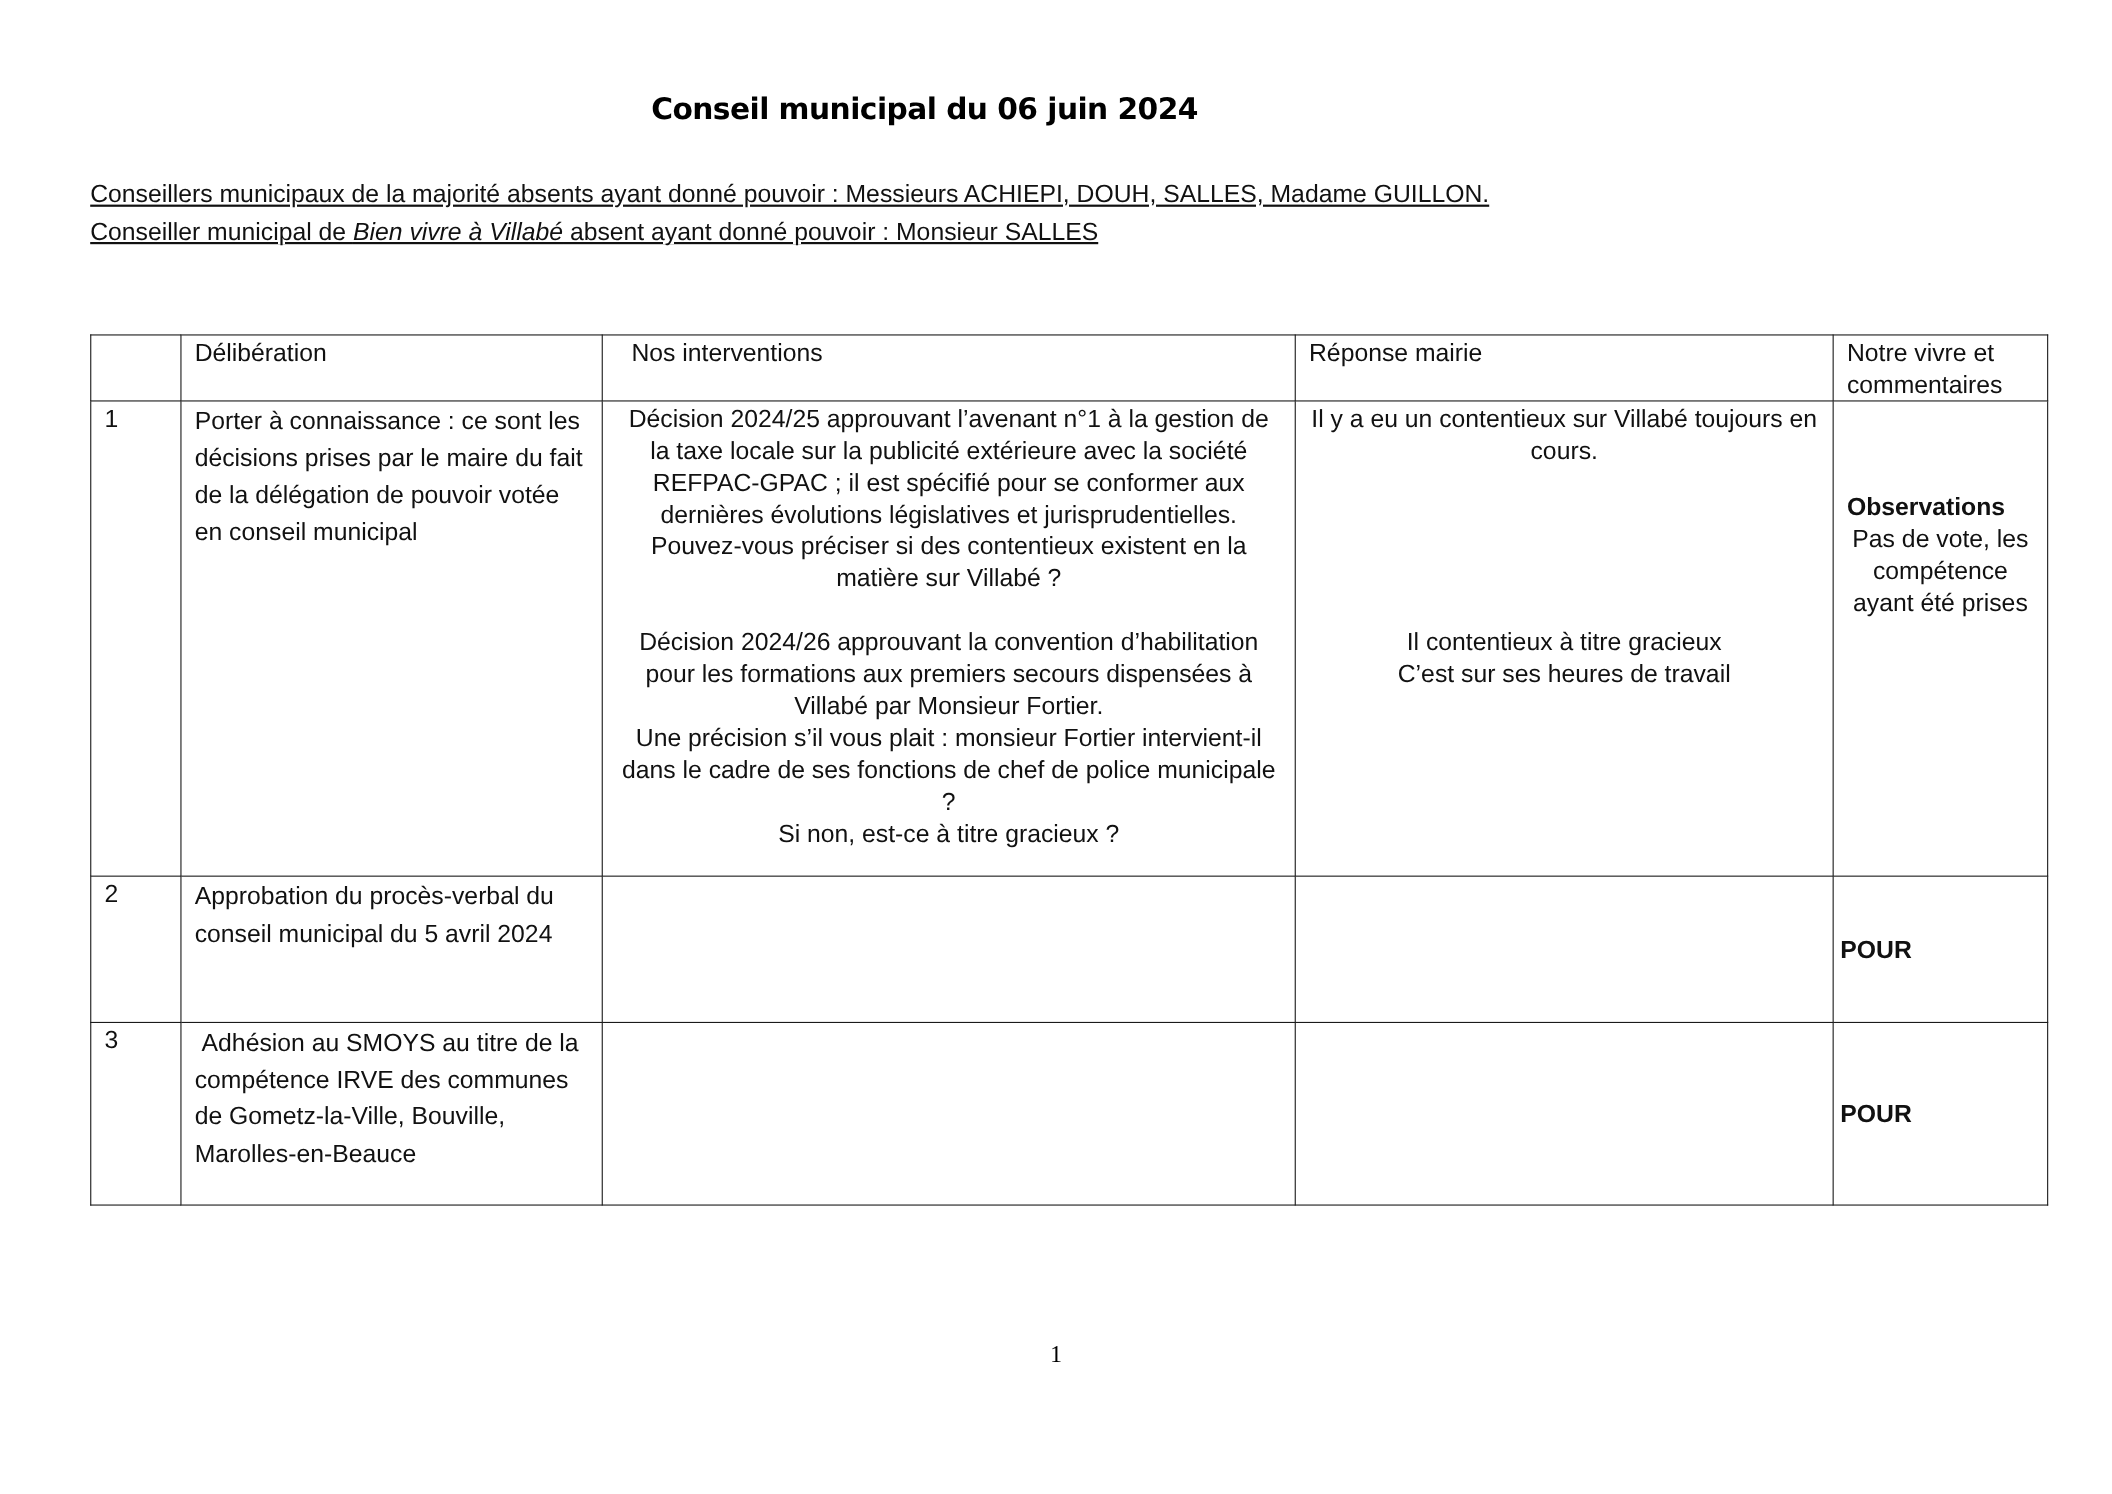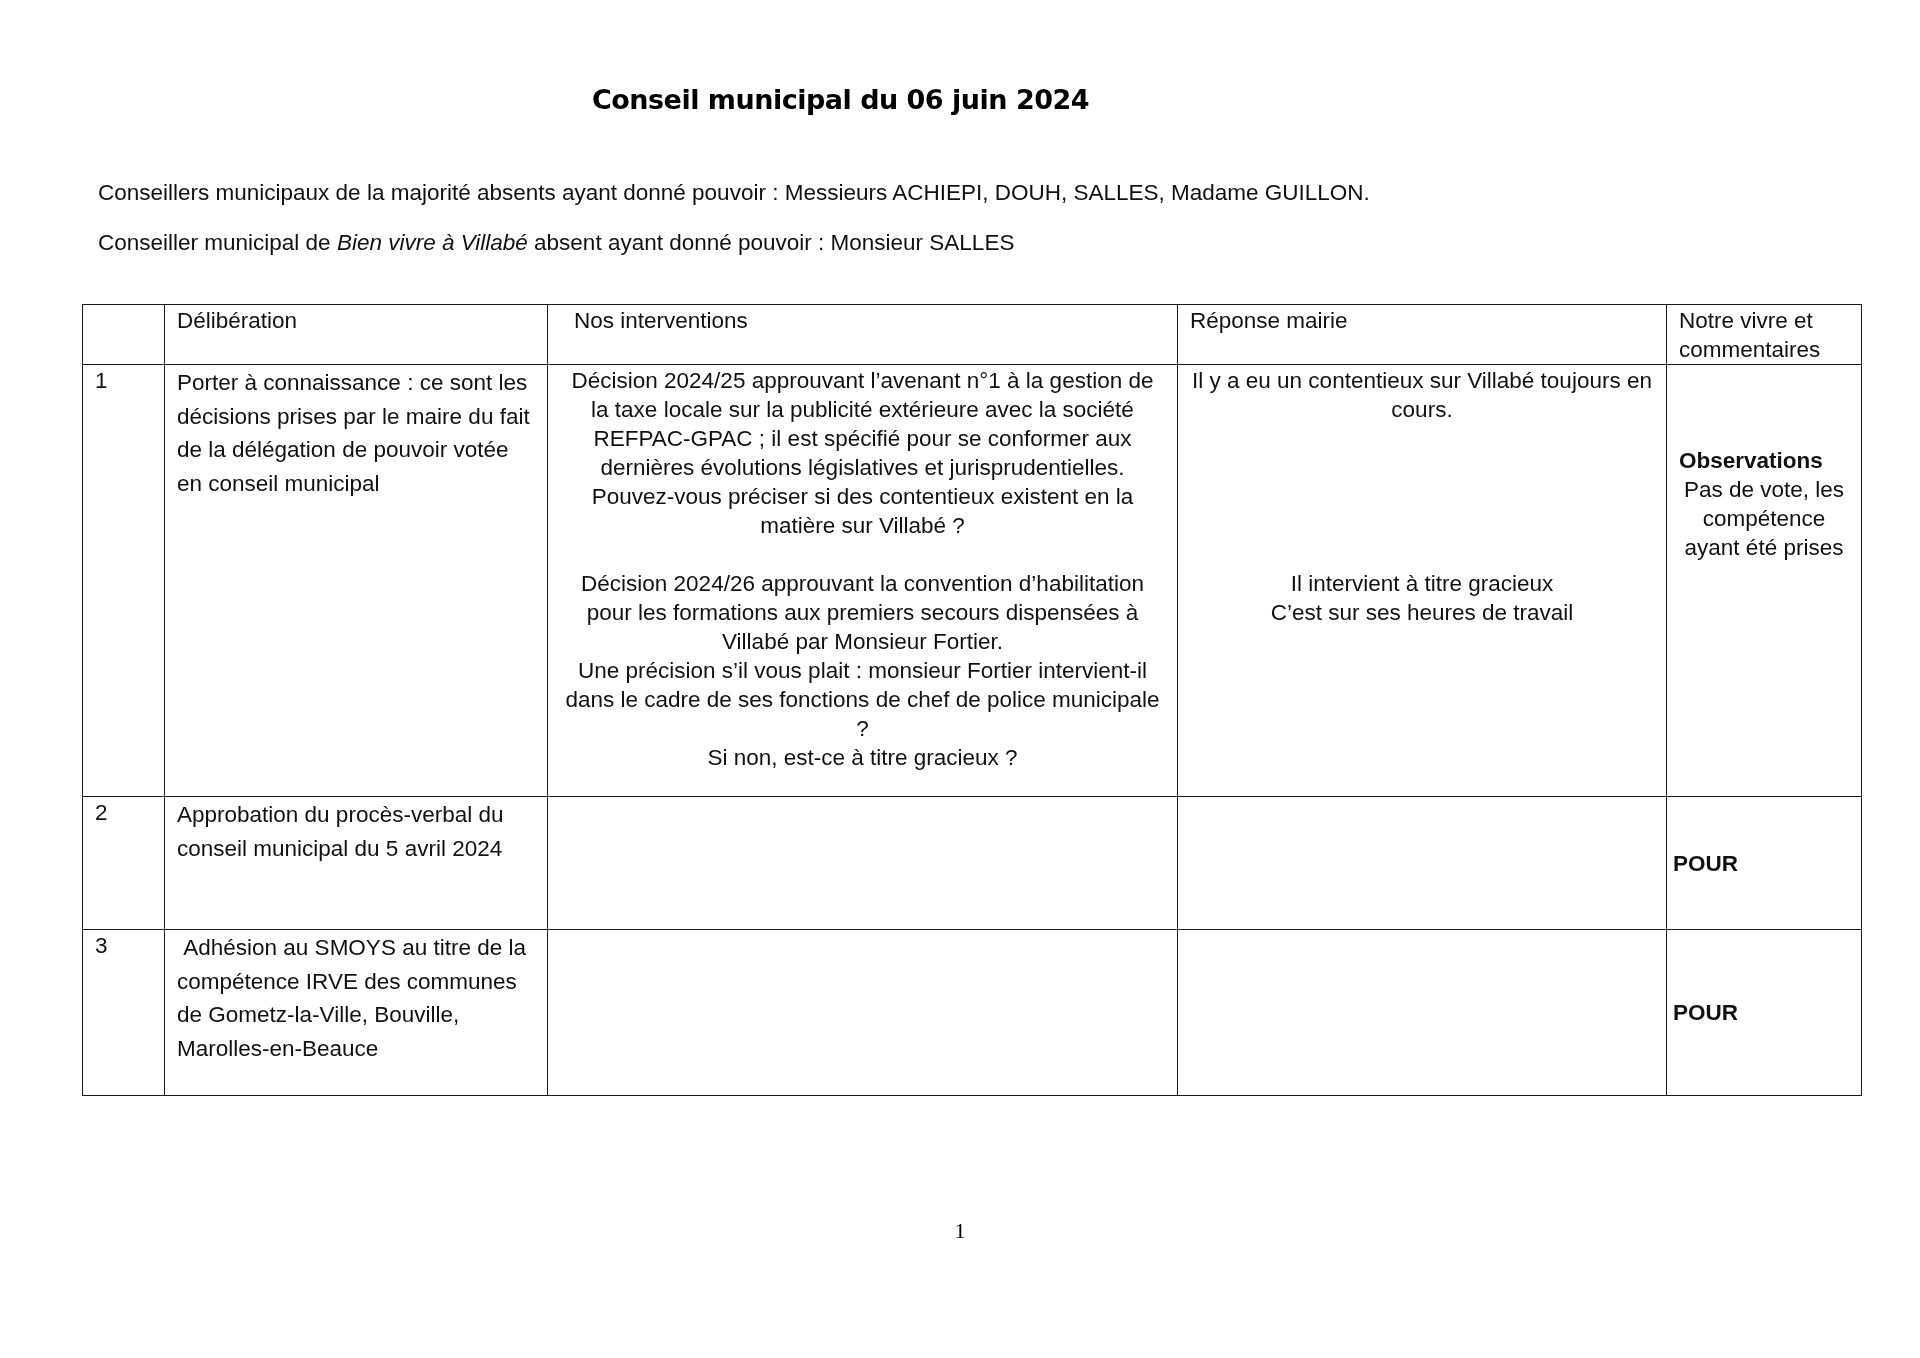--- a/index.html
+++ b/index.html
@@ -8,21 +8,21 @@
       font-family: "Liberation Sans", sans-serif; color: #111111;
     }
     .title {
       position: absolute; left: 0; width: 1681px; top: 84px; text-align: center;
       font-family: "DejaVu Sans", sans-serif; font-weight: bold; font-size: 27px;
       letter-spacing: -0.5px; color: #000;
     }
     .intro {
       position: absolute; left: 82px; top: 160px; font-size: 22.5px; line-height: 33.5px;
     }
-    .intro p { margin: 16px; white-space: nowrap; }
+    .intro p { margin: 0; white-space: nowrap; text-decoration: underline; }
     .intro em { font-style: italic; }
     table.delib {
       position: absolute; left: 82px; top: 304px; width: 1779px;
       border-collapse: collapse; table-layout: fixed; font-size: 22.5px; line-height: 29px;
     }
     table.delib td, table.delib th {
       border: 1.6px solid #1a1a1a; vertical-align: top; padding: 1px 12px 0 12px;
       font-weight: normal; text-align: left;
     }
     table.delib th { height: 56px; padding-top: 1px; }
@@ -75,21 +75,21 @@
     <td>
       <span class="block">Décision 2024/25 approuvant l’avenant n°1 à la gestion de la taxe locale sur la publicité extérieure avec la société REFPAC-GPAC ; il est spécifié pour se conformer aux dernières évolutions législatives et jurisprudentielles. Pouvez-vous préciser si des contentieux existent en la matière sur Villabé ?</span>
       <span class="gap"></span>
       <span class="block">Décision 2024/26 approuvant la convention d’habilitation pour les formations aux premiers secours dispensées à Villabé par Monsieur Fortier.</span>
       <span class="block">Une précision s’il vous plait : monsieur Fortier intervient-il dans le cadre de ses fonctions de chef de police municipale ?</span>
       <span class="block">Si non, est-ce à titre gracieux ?</span>
     </td>
     <td>
       <span class="block">Il y a eu un contentieux sur Villabé toujours en cours.</span>
       <span class="block" style="height:145px"></span>
-      <span class="block">Il intervient à titre gracieux</span>
+      <span class="block">Il contentieux à titre gracieux</span>
       <span class="block">C’est sur ses heures de travail</span>
     </td>
     <td class="center">
       <span class="vote-top"></span>
       <span class="vote-strong">Observations</span>
       <span class="block">Pas de vote, les compétence ayant été prises</span>
     </td>
   </tr>
 
   <tr class="row2">

